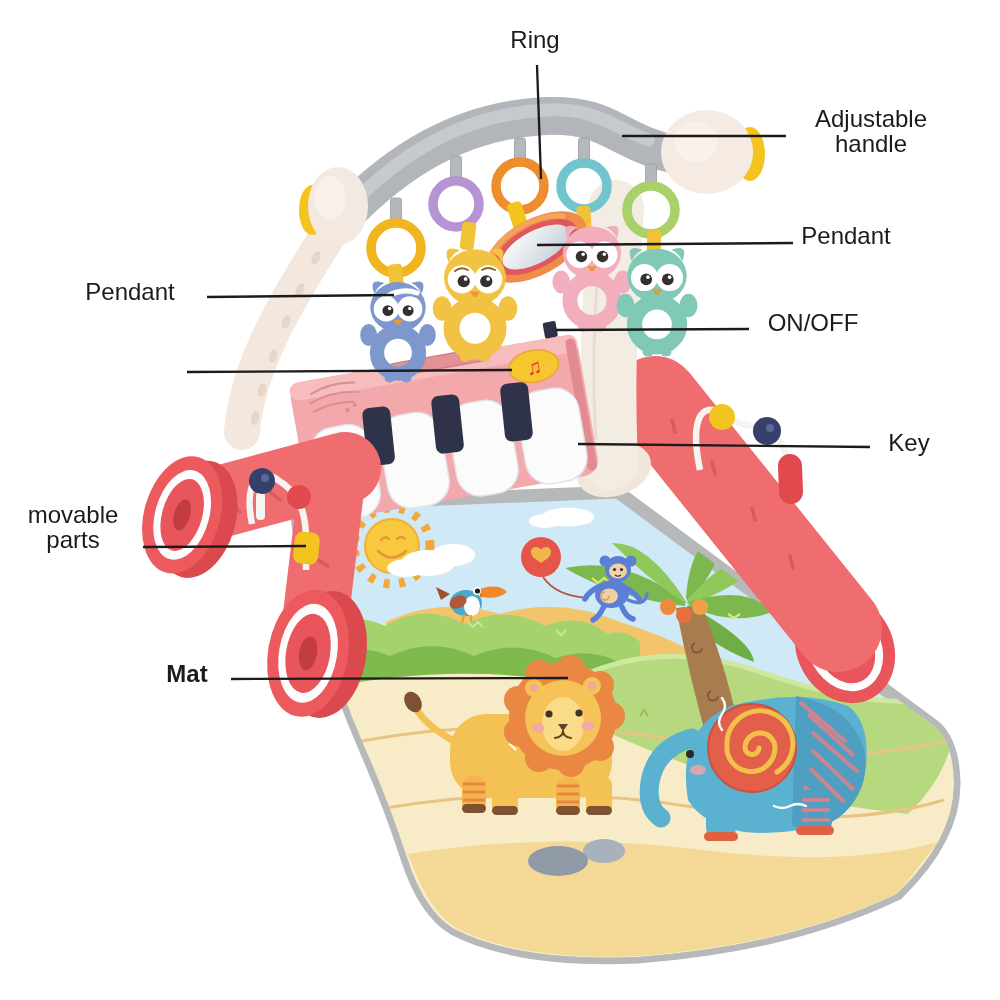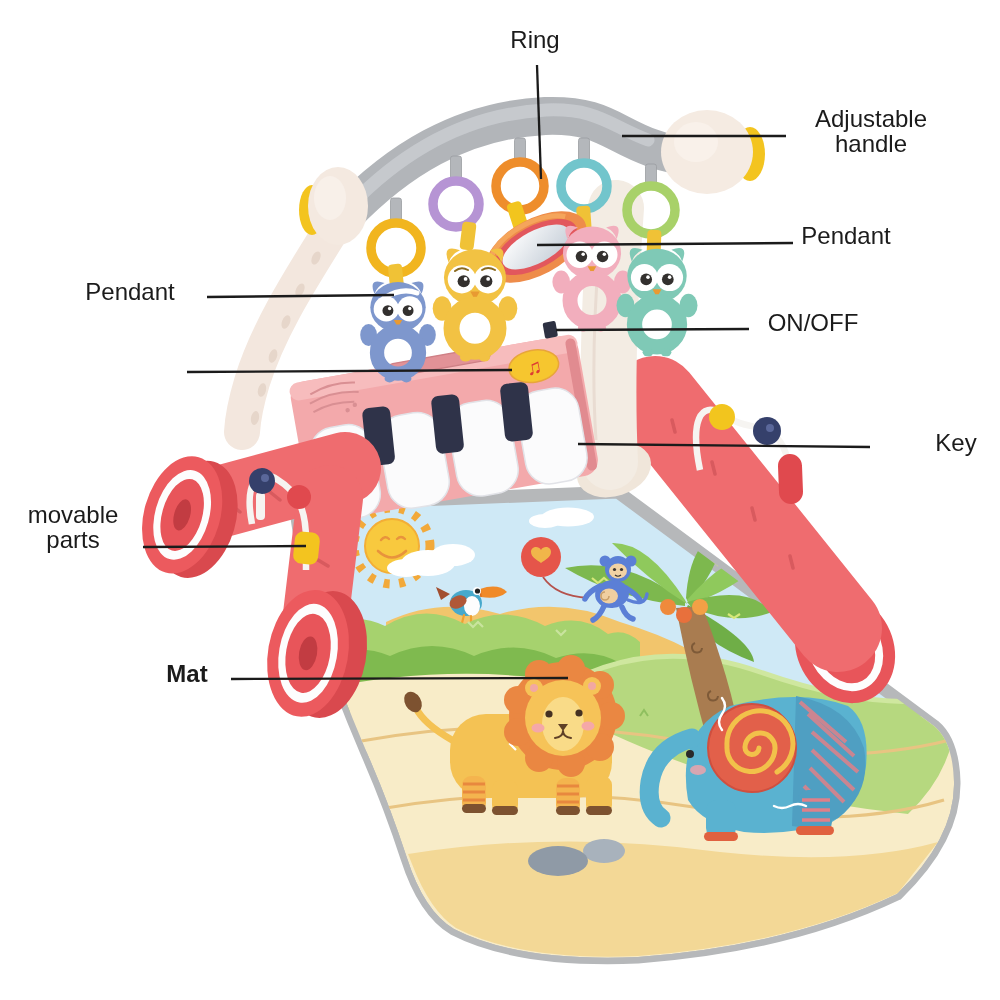--- a/index.html
+++ b/index.html
@@ -347,17 +347,17 @@
     <line x1="143" y1="547" x2="306" y2="546"></line>
     <line x1="231" y1="679" x2="568" y2="678"></line>
   </g>
 </svg>
 
   <div class="callout-label" style="left:535px;top:27px;">Ring</div>
   <div class="callout-label wrap w180" style="left:871px;top:106px;">Adjustable handle</div>
   <div class="callout-label" style="left:846px;top:223px;">Pendant</div>
   <div class="callout-label" style="left:813px;top:310px;">ON/OFF</div>
   <div class="callout-label" style="left:130px;top:279px;">Pendant</div>
-  <div class="callout-label" style="left:956px;top:430px;">Key</div>
+  <div class="callout-label" style="left:909px;top:430px;">Key</div>
   <div class="callout-label wrap w150" style="left:73px;top:502px;">movable parts</div>
   <div class="callout-label" style="left:187px;top:661px;font-weight:bold;">Mat</div>
 
 </div>
 
 </body></html>

